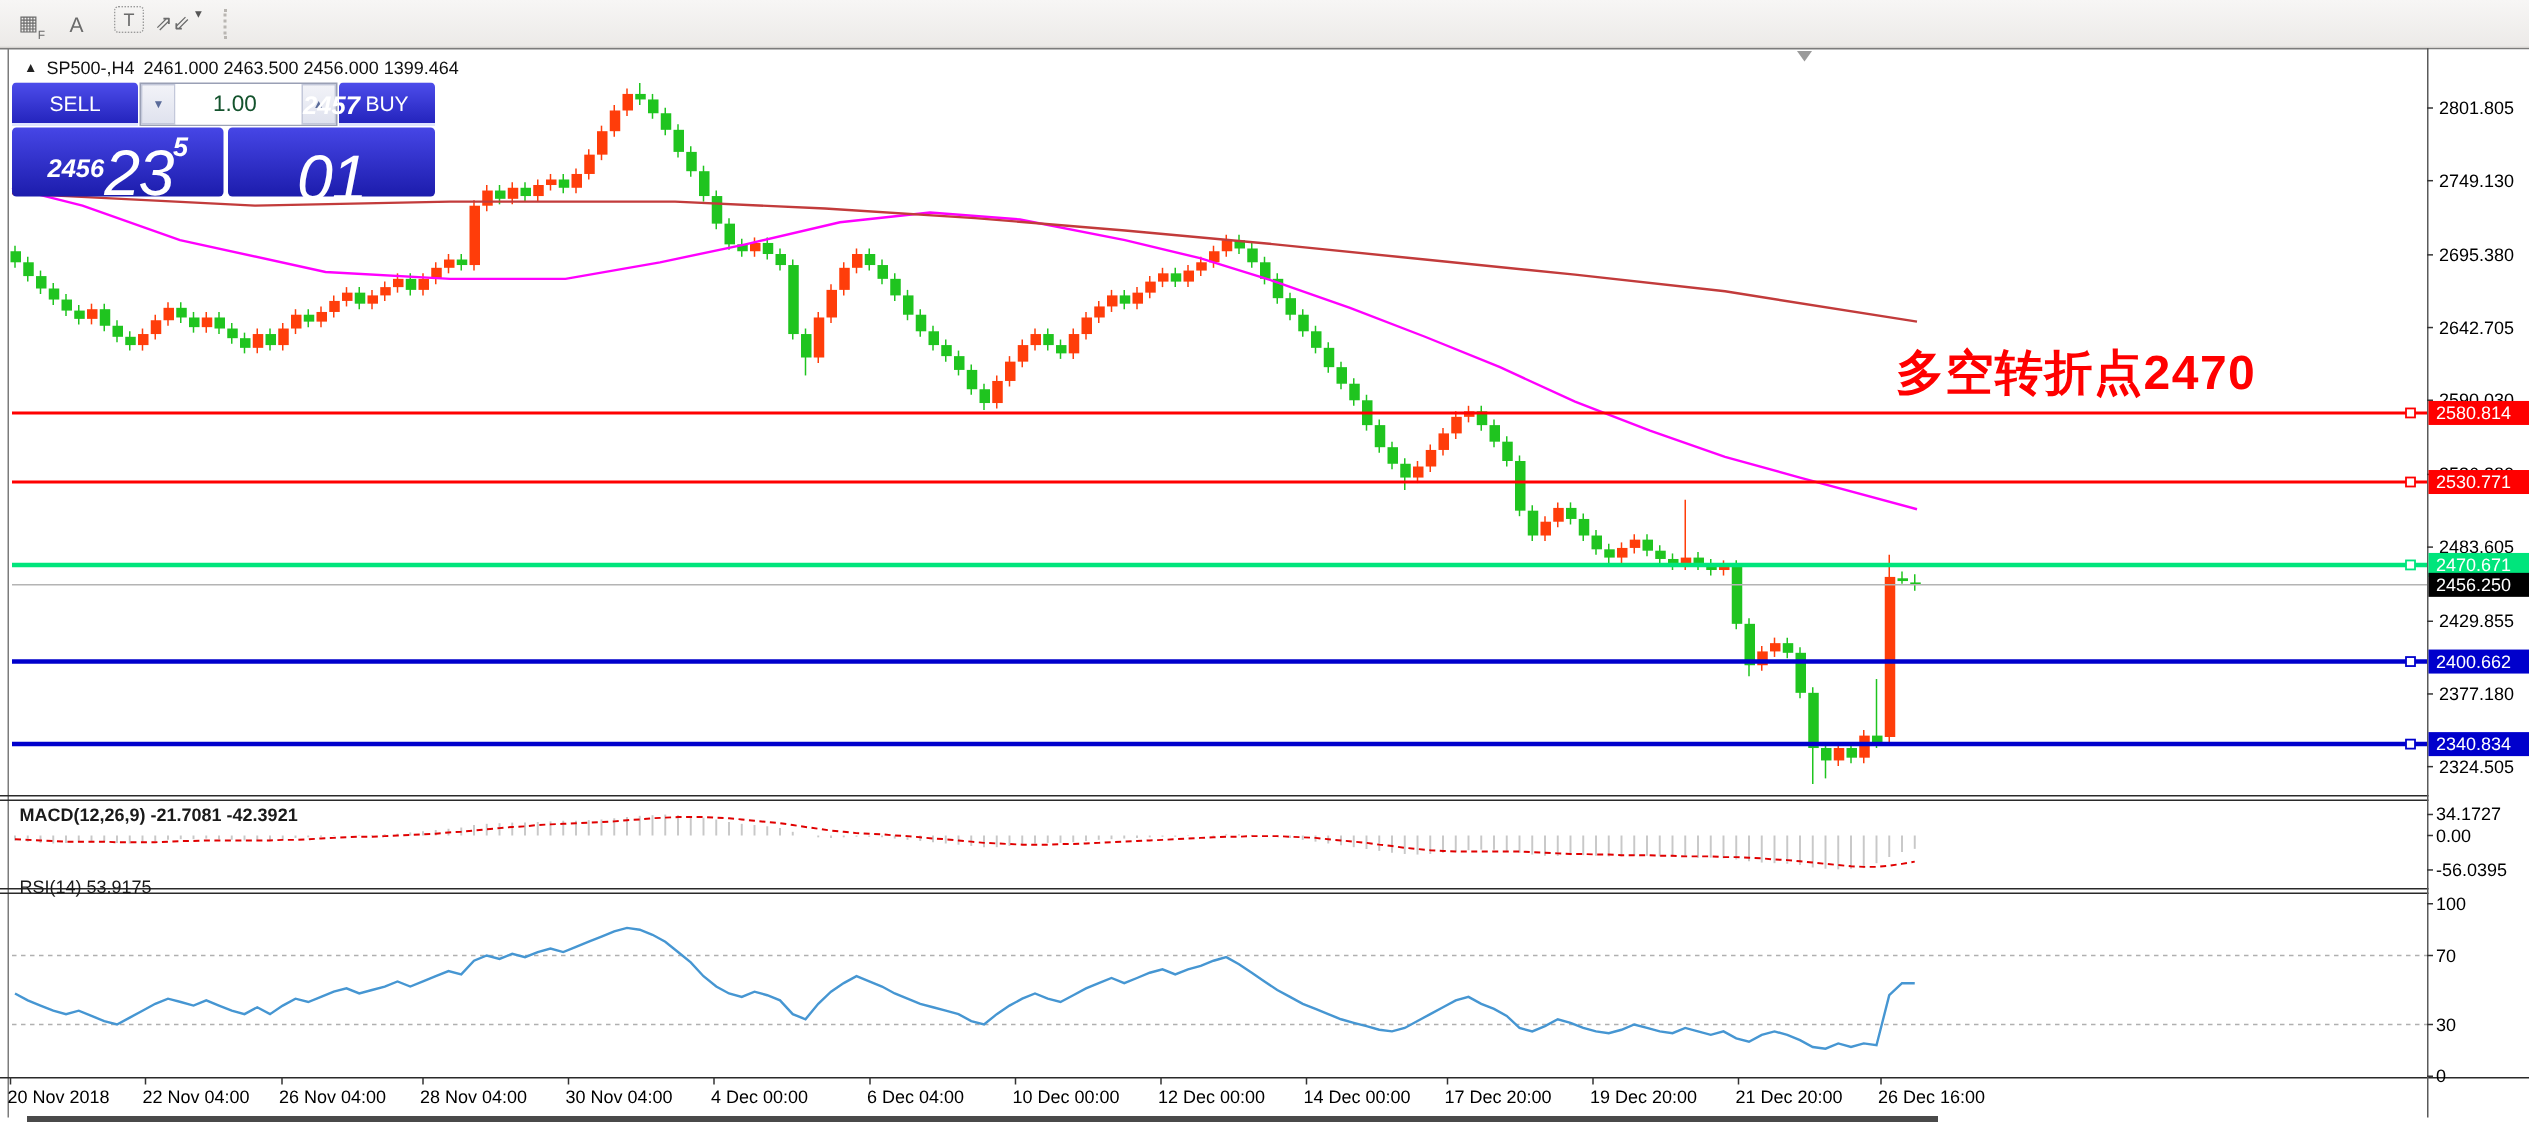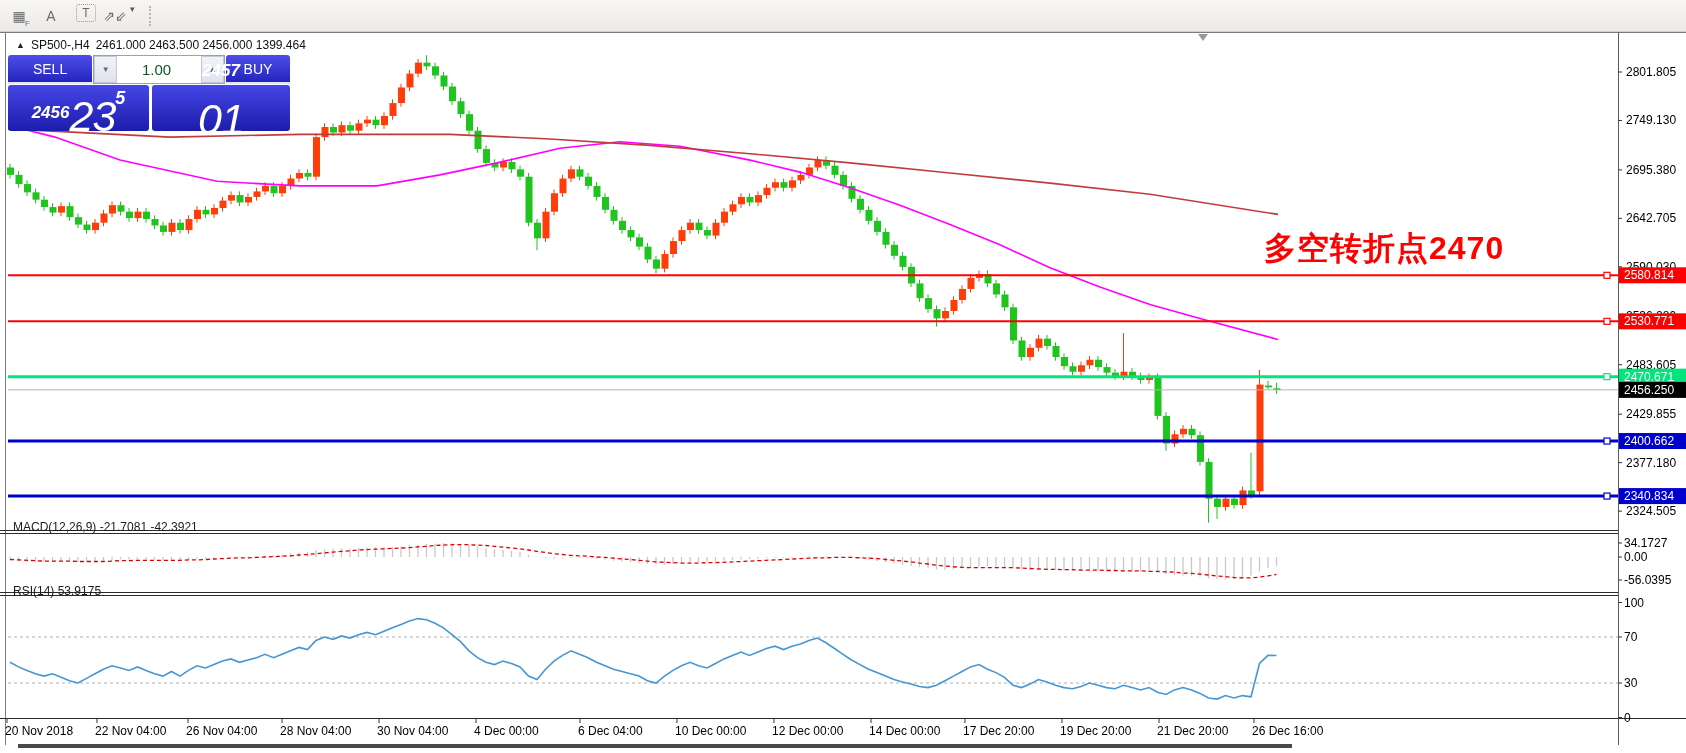--- a/index.html
+++ b/index.html
@@ -18,21 +18,21 @@
          font-size:12px;color:#5b5b5b;border:1px solid transparent;border-radius:2px;}
   .tfbtn.active{background:linear-gradient(#fefefe,#f1efee);border:1px solid #b5b2ae;color:#333;}
   
   .win{position:absolute;left:0;top:31px;width:1686px;height:722px;background:#fff;z-index:1;}
   svg{position:absolute;left:0;top:0;z-index:2;}
   
   .symbol-header{position:absolute;left:16px;top:38px;z-index:10;font-size:12px;color:#111;display:flex;gap:6px;align-items:center;}
   .symbol-header .tri{font-size:9px;color:#222;}
   .annotation{position:absolute;left:1242px;top:227px;z-index:9;font-size:32px;font-weight:bold;letter-spacing:1px;white-space:nowrap;margin-left:22px;}
   .ind-label{position:absolute;z-index:9;font-size:12px;color:#1a1a1a;}
-  .macd-label{left:13px;top:520px;}
+  .macd-label{left:13px;top:536px;font-weight:bold;}
   .rsi-label{left:13px;top:584px;}
   
   .qp{position:absolute;left:8px;top:55px;width:282px;height:77px;z-index:12;}
   .qp-row1{display:flex;height:29px;}
   .qp-btn{background:linear-gradient(#4d4deb,#2424bd);color:#fff;font-size:14px;display:flex;align-items:center;
           justify-content:center;border-radius:3px 3px 0 0;border-bottom:2px solid #dfe4ff;}
   .qp-sell{width:92px;}
   .qp-buy{width:70px;}
   .vol-group{width:144px;display:flex;background:#fff;border:1px solid #9aa0b5;box-sizing:border-box;margin:0 1px;}
   .spin{width:21px;background:linear-gradient(#f2f3f8,#dfe2ee);color:#5a6b9a;font-size:8px;display:flex;

